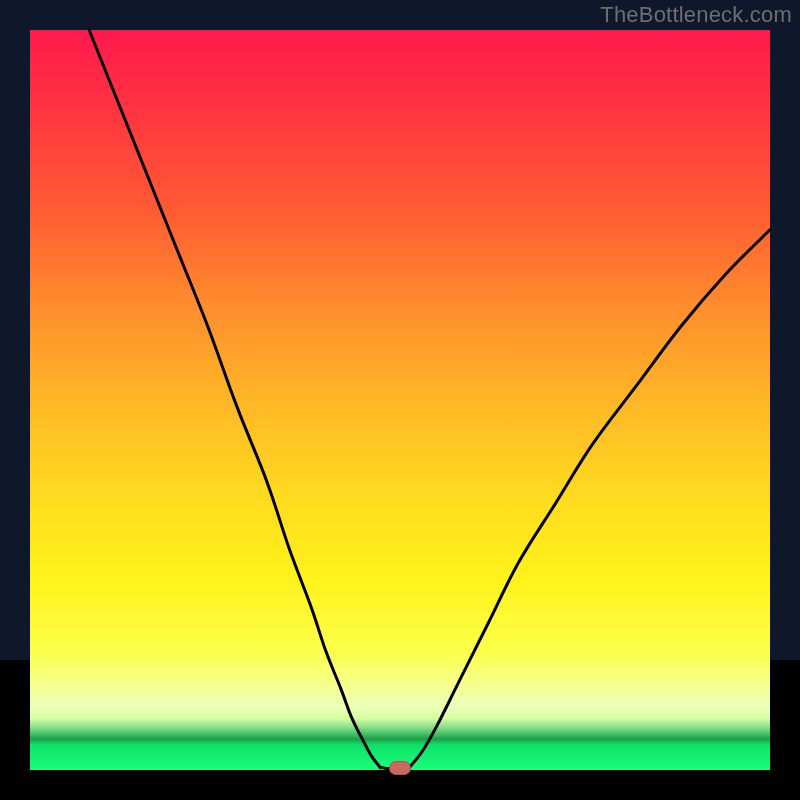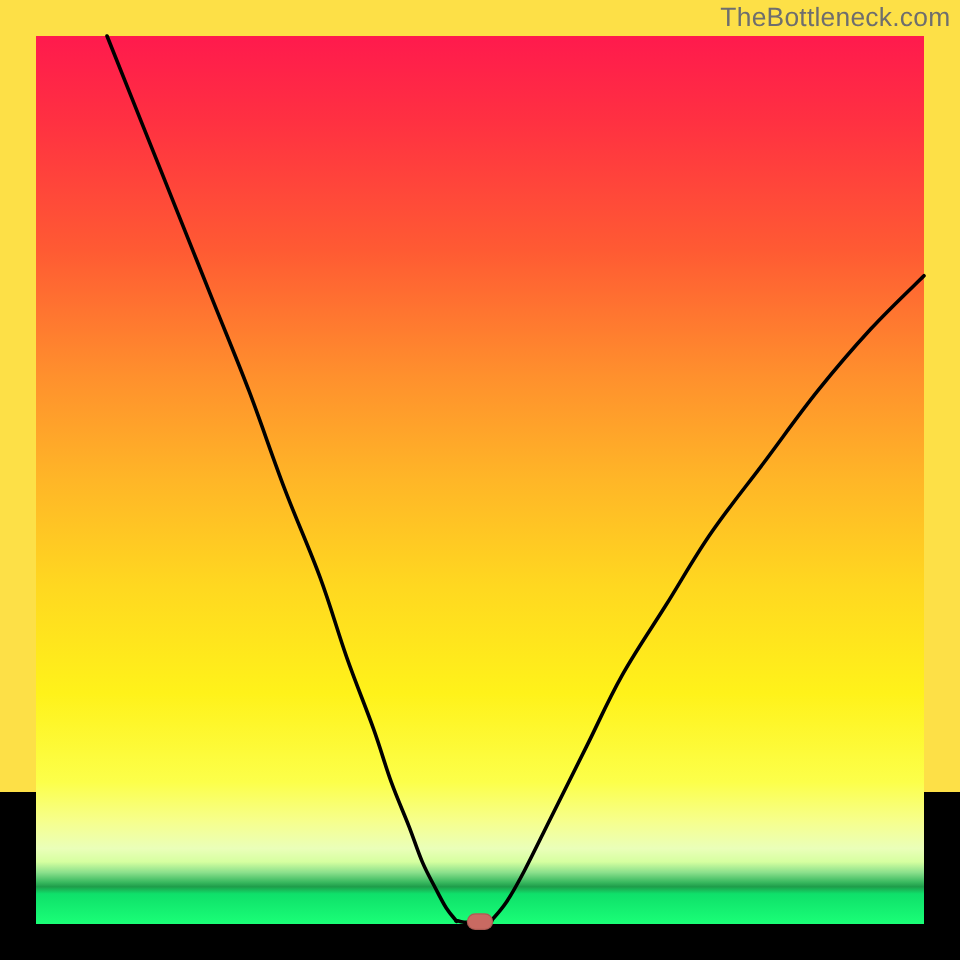--- a/index.html
+++ b/index.html
@@ -10,21 +10,21 @@
     background: #000;
     overflow: hidden;
     font-family: Arial, Helvetica, sans-serif;
   }
   .frame {
     position: absolute;
     left: 0;
     top: 0;
     width: 800px;
     height: 660px;
-    background: #fde047;
+    background: #0f172a;
   }
   .plot {
     position: absolute;
     left: 30px;   
     top: 30px;
     width: 740px;
     height: 740px;
     
     background: linear-gradient(
       to bottom,

